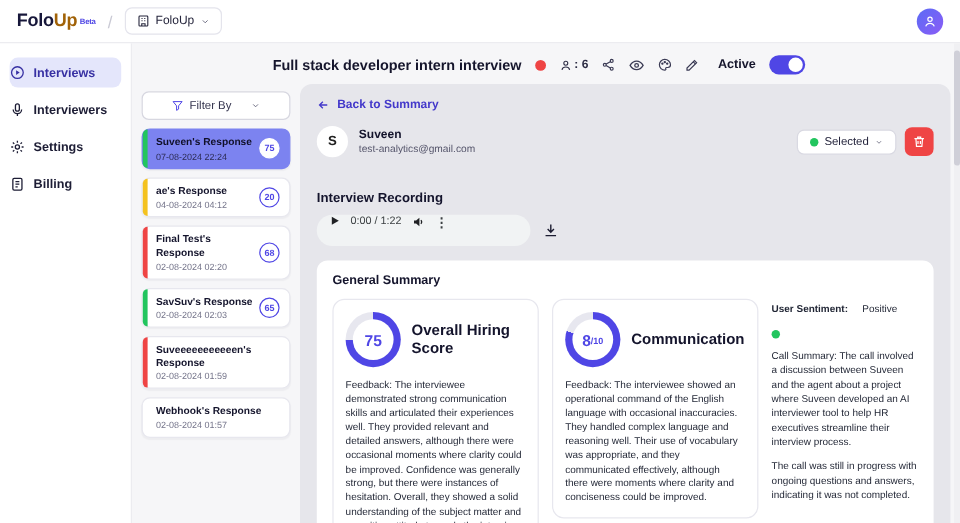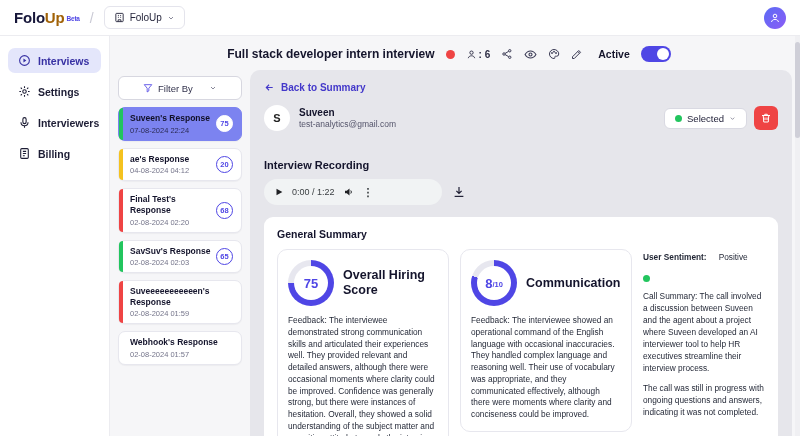--- a/index.html
+++ b/index.html
@@ -12,21 +12,21 @@
 .logo{display:flex;align-items:center;font-weight:800;font-size:15px;letter-spacing:-.2px;cursor:pointer}
 .logo .p1{color:#17173a}
 .logo .p2{color:#a16207}
 .logo .beta{font-size:6.5px;color:#4f46e5;font-weight:700;margin-left:2px;margin-top:1px}
 .slash{color:#c9c9d4;font-size:14px}
 .orgbtn{display:flex;align-items:center;gap:5px;border:1px solid #e4e4ec;border-radius:6px;background:#fff;padding:5px 9px;font-size:10px;color:#26263c;cursor:pointer}
 .avatar{margin-left:auto;width:22px;height:22px;border-radius:50%;background:linear-gradient(135deg,#5b6cf5,#8b5cf6);display:flex;align-items:center;justify-content:center;color:#fff;cursor:pointer}
 
 
 .sidebar{position:absolute;top:36px;left:0;bottom:0;width:110px;background:#fff;border-right:1px solid #ececf0;padding:12px 8px;display:flex;flex-direction:column;gap:6px;z-index:5}
-.side-item{display:flex;align-items:flex-end;gap:7px;padding:6px 10px;border-radius:7px;font-size:10.5px;font-weight:600;color:#1d1d35;cursor:pointer}
+.side-item{display:flex;align-items:flex-end;gap:7px;padding:6px 0;border-radius:7px;font-size:10.5px;font-weight:600;color:#1d1d35;cursor:pointer}
 .side-item.active{background:#e4e6fb;color:#3730a3}
 .side-item .ic{color:inherit;flex:none}
 
 
 .main-head{position:absolute;left:110px;top:40px;right:12px;height:28px;display:flex;align-items:center;justify-content:center;gap:11px}
 .mh-title{font-size:12px;font-weight:700;color:#15152c}
 .rec-dot{width:9px;height:9px;border-radius:50%;background:#ef4444}
 .count{display:flex;align-items:center;gap:2px;font-size:10px;font-weight:600;color:#2c2c44}
 .hicon{color:#3a3a54;cursor:pointer}
 .active-lbl{font-size:10.5px;font-weight:600;color:#15152c;margin-left:4px}
@@ -54,21 +54,21 @@
 .cand-row{display:flex;align-items:center;gap:9px;margin-top:12px}
 .cand-avatar{width:26px;height:26px;border-radius:50%;background:#fff;display:flex;align-items:center;justify-content:center;font-size:11px;font-weight:700;color:#222}
 .cand-name{font-size:10px;font-weight:700;color:#14142c}
 .cand-email{font-size:8.5px;color:#55556b;margin-top:1px}
 .cand-right{margin-left:auto;display:flex;align-items:center;gap:7px}
 .status-pill{display:flex;align-items:center;gap:5px;background:#fff;border:1px solid #d9d9e2;border-radius:6px;padding:4px 10px;font-size:9.5px;color:#22223a;cursor:pointer}
 .dot-green{width:7px;height:7px;border-radius:50%;background:#22c55e}
 .del-btn{width:24px;height:24px;border-radius:6px;background:#ef4444;display:flex;align-items:center;justify-content:center;color:#fff;cursor:pointer;border:none}
 .rec-title{font-size:11px;font-weight:700;color:#14142c;margin-top:28px}
 .player-row{display:flex;align-items:center;gap:10px;margin-top:8px}
-.player{display:flex;align-items:center;gap:8px;background:#f1f3f4;border-radius:14px;height:26px;padding:0 10px;width:178px}
+.player{display:flex;gap:8px;background:#f1f3f4;border-radius:14px;height:26px;padding:0 10px;width:178px}
 .ptime{font-size:9px;color:#3c4043;white-space:nowrap}
 .kebab{font-size:11px;font-weight:700;color:#3c4043;cursor:pointer}
 .pbtn{cursor:pointer;color:#202124}
 
 
 .gsum{margin-top:12px;background:#fff;border-radius:9px;padding:11px 13px;height:260px}
 .gsum-title{font-size:10.5px;font-weight:700;color:#14142c}
 .gsum-cols{display:flex;gap:11px;margin-top:9px;align-items:flex-start}
 .score-card{width:172px;flex:none;border:1px solid #e7e7ee;border-radius:10px;padding:10px}
 .ring-row{display:flex;align-items:center;gap:9px}
@@ -130,34 +130,34 @@
         <svg width="13" height="13" viewBox="0 0 24 24" fill="none" stroke="currentColor" stroke-width="2">
             <circle cx="12" cy="12" r="9"></circle>
             <path d="M10 8.5l5.5 3.5-5.5 3.5z" fill="currentColor" stroke="none"></path>
           </svg>
       </span>
       <span>Interviews</span>
     </div>
     <div class="side-item">
       <span class="ic">
         <svg width="13" height="13" viewBox="0 0 24 24" fill="none" stroke="currentColor" stroke-width="2">
+            <rect x="9" y="3" width="6" height="11" rx="3"></rect>
+            <path d="M5.5 11.5a6.5 6.5 0 0013 0M12 18v3.5"></path>
+          </svg>
+      </span>
+      <span>Interviewers</span>
+    </div>
+    <div class="side-item">
+      <span class="ic">
+        <svg width="13" height="13" viewBox="0 0 24 24" fill="none" stroke="currentColor" stroke-width="2">
             <circle cx="12" cy="12" r="3.2"></circle>
             <path d="M12 2.5v3M12 18.5v3M2.5 12h3M18.5 12h3M5 5l2.2 2.2M16.8 16.8L19 19M19 5l-2.2 2.2M7.2 16.8L5 19"></path>
           </svg>
       </span>
       <span>Settings</span>
-    </div>
-    <div class="side-item">
-      <span class="ic">
-        <svg width="13" height="13" viewBox="0 0 24 24" fill="none" stroke="currentColor" stroke-width="2">
-            <rect x="9" y="3" width="6" height="11" rx="3"></rect>
-            <path d="M5.5 11.5a6.5 6.5 0 0013 0M12 18v3.5"></path>
-          </svg>
-      </span>
-      <span>Interviewers</span>
     </div>
     <div class="side-item">
       <span class="ic">
         <svg width="13" height="13" viewBox="0 0 24 24" fill="none" stroke="currentColor" stroke-width="2">
             <rect x="5" y="3" width="14" height="18" rx="2"></rect>
             <path d="M9 8h6M9 12h6M9 16h3.5"></path>
           </svg>
       </span>
       <span>Billing</span>
     </div>

